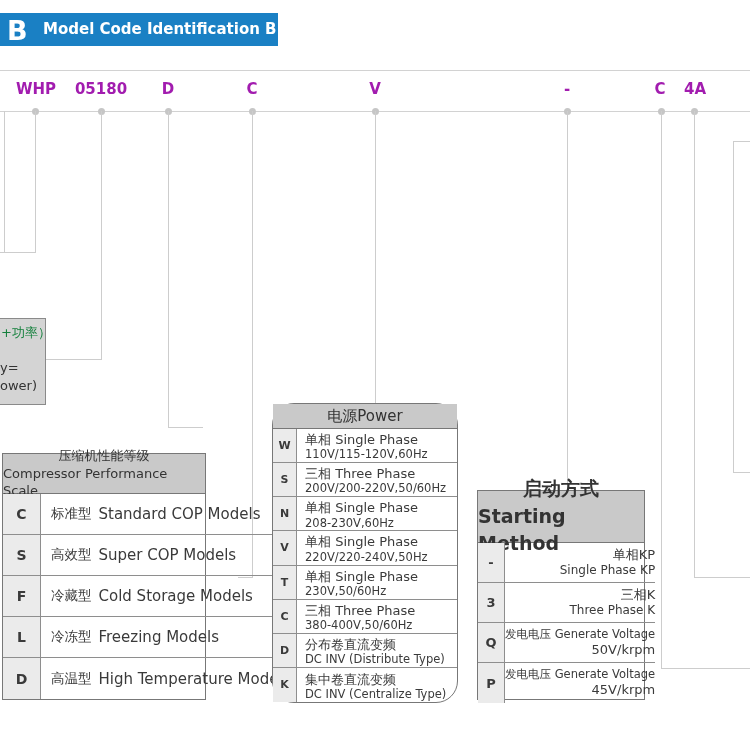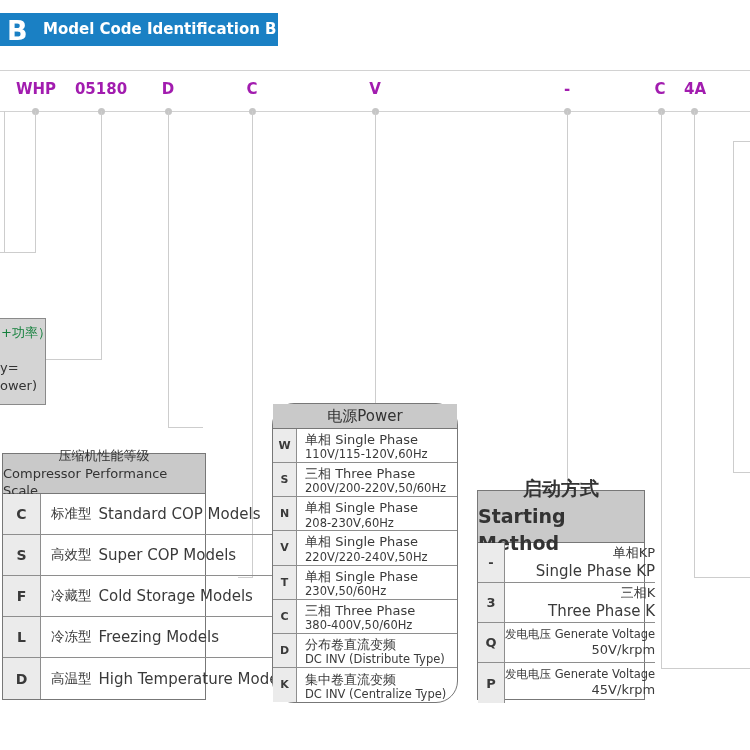--- a/index.html
+++ b/index.html
@@ -53,21 +53,21 @@
   .pow .ccell{width:24px;font-size:11px;}
   .pow .dcell{display:flex;flex-direction:column;justify-content:flex-end;padding-left:8px;white-space:nowrap;}
   .pow .l1{font-size:13px;line-height:1.25;} .pow .l2{font-size:11.5px;line-height:1.2;}
 
   
   .start{left:477px;top:490px;width:168px;height:210px;}
   .start .tbl-head{height:52px;font-size:19px;line-height:1.45;font-weight:bold;}
   .start .rows{height:160px;grid-template-rows:repeat(4,1fr);}
   .start .ccell{width:27px;font-size:13px;}
   .start .dcell{flex:1;display:flex;flex-direction:column;justify-content:center;align-items:flex-end;white-space:nowrap;}
-  .start .l1{font-size:13px;line-height:1.3;} .start .l2{font-size:15px;line-height:1.25;}
+  .start .l1{font-size:13px;line-height:1.3;} .start .l2{font-size:12px;line-height:1.25;}
   .start .row-qp .l1{font-size:11.5px;} .start .row-qp .l2{font-size:13px;}
 </style>
 </head>
 <body>
 
 <div class="screen">
 
   <div class="banner"></div>
   <div class="banner-letter">B</div>
   <div class="banner-title">Model Code Identification B</div>

